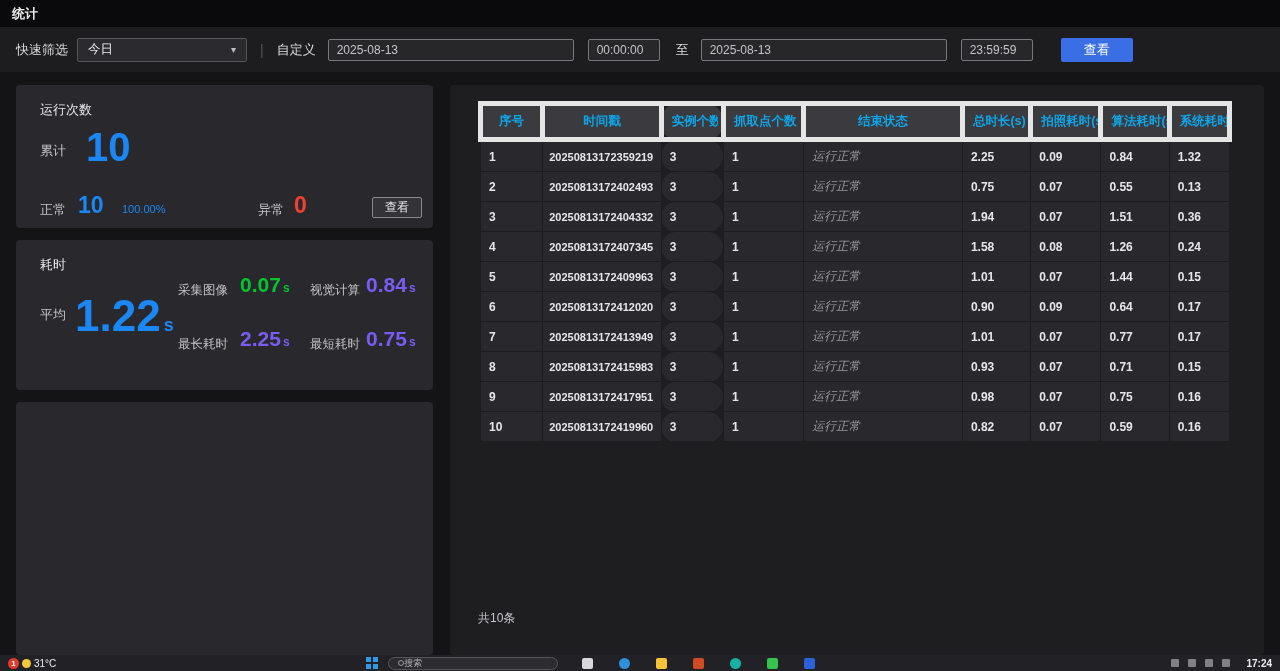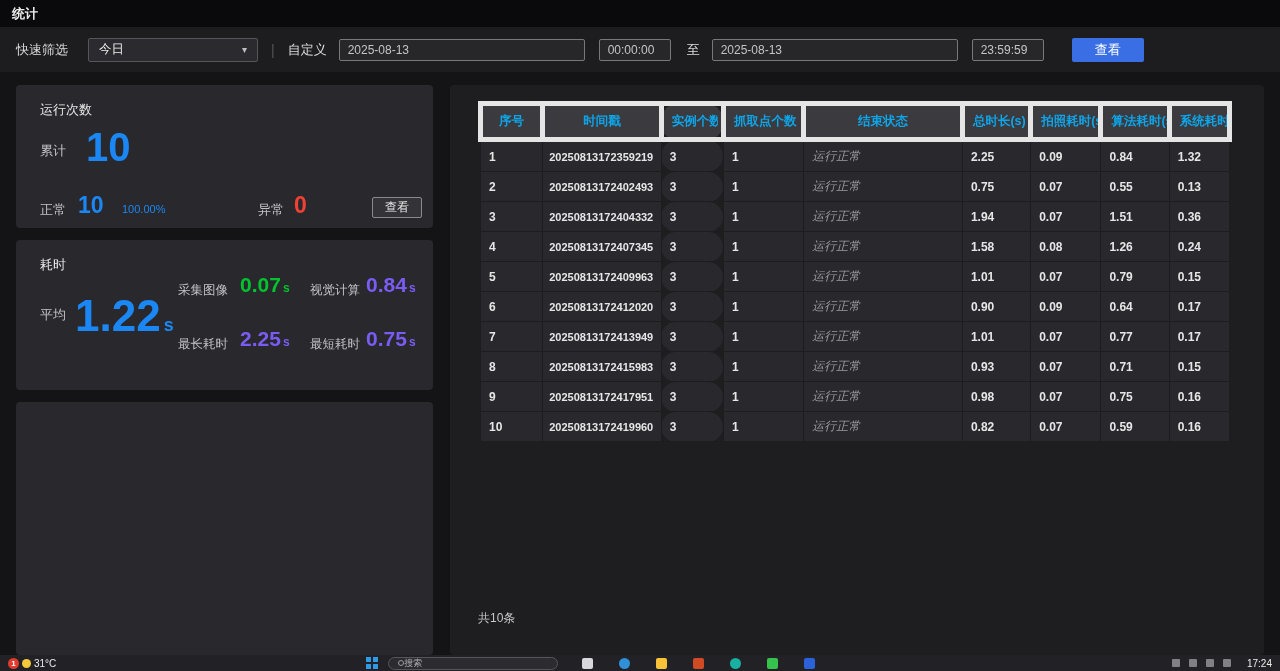--- a/index.html
+++ b/index.html
@@ -20,21 +20,21 @@
 
   
   .filterbar {
     height: 45px; background: #1d1d20; display: flex; align-items: center;
     padding: 0 16px; flex: 0 0 auto;
   }
   .lbl { font-size: 13px; color: #dcdcde; white-space: nowrap; }
   .select {
     width: 170px; height: 24px; background: #2b2b2f; border: 1px solid #55555a;
     border-radius: 2px; display: flex; align-items: center; justify-content: space-between;
-    padding: 0 10px; font-size: 12.5px; color: #ececec; margin-left: 20px; cursor: default;
+    padding: 0 10px; font-size: 12.5px; color: #ececec; margin-left: 9px; cursor: default;
   }
   .select .caret { color: #bdbdc2; font-size: 10px; }
   .sep { color: #55555a; font-size: 14px; margin: 0 13px; }
   .inp {
     background: #27272a; border: 1px solid #77777c; border-radius: 2px;
     color: #c4c4c8; height: 22px; font-size: 12px; padding: 0 8px;
     font-family: "Liberation Sans", "DejaVu Sans", sans-serif; outline: none;
   }
   .inp.date { width: 246px; margin-left: 12px; }
   .inp.time { width: 72px; margin-left: 14px; }
@@ -140,21 +140,21 @@
   .ic-mail { background: #d8d8dc; }
   .ic-edge { background: #2f8fd8; border-radius: 50%; }
   .ic-folder { background: #f7c138; }
   .ic-powerpoint { background: #d04a23; }
   .ic-store { background: #18b0a2; border-radius: 50%; }
   .ic-wechat { background: #35c24d; }
   .ic-code { background: #2b62d9; }
   .tb-spacer { flex: 1 1 auto; }
   .tray { display: flex; align-items: center; gap: 9px; }
   .tray-icon { width: 8px; height: 8px; background: #9a9a9e; border-radius: 1px; opacity: .8; cursor: pointer; }
-  .clock { font-size: 10px; color: #ececec; margin-left: 6px; cursor: pointer; }
+  .clock { font-size: 10px; color: #ececec; margin-left: 6px; cursor: pointer; font-weight: bold; }
 </style>
 </head>
 <body>
 
 <div class="app">
 
   <div class="titlebar">
     <span>统计</span>
   </div>
 
@@ -284,21 +284,21 @@
               <td>0.24</td>
             </tr>
             <tr>
               <td>5</td>
               <td class="ts">20250813172409963</td>
               <td>3</td>
               <td>1</td>
               <td class="status">运行正常</td>
               <td>1.01</td>
               <td>0.07</td>
-              <td>0.79</td>
+              <td>1.44</td>
               <td>0.15</td>
             </tr>
             <tr>
               <td>6</td>
               <td class="ts">20250813172412020</td>
               <td>3</td>
               <td>1</td>
               <td class="status">运行正常</td>
               <td>0.90</td>
               <td>0.09</td>

